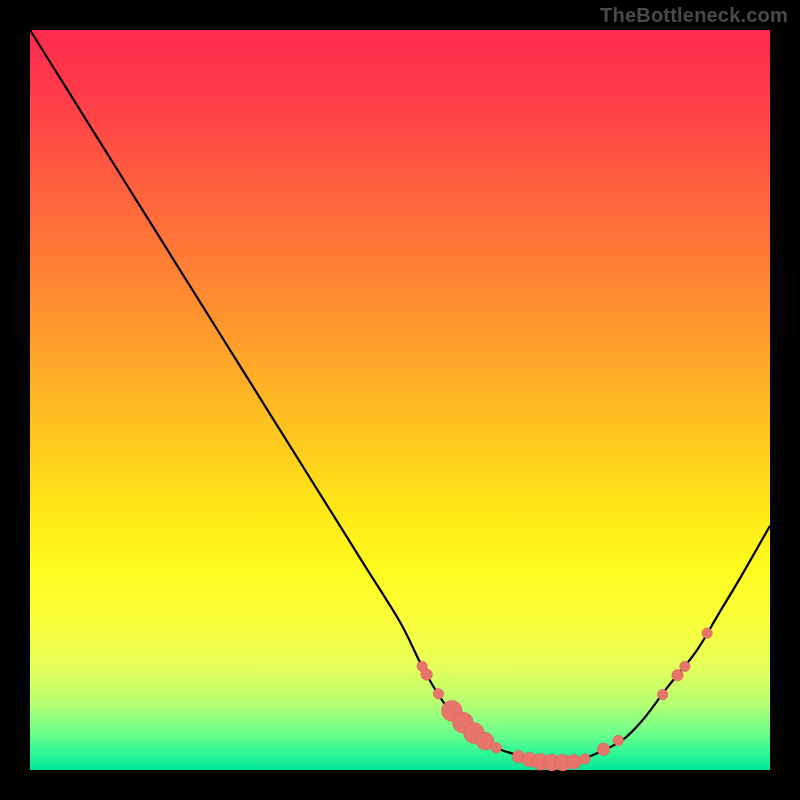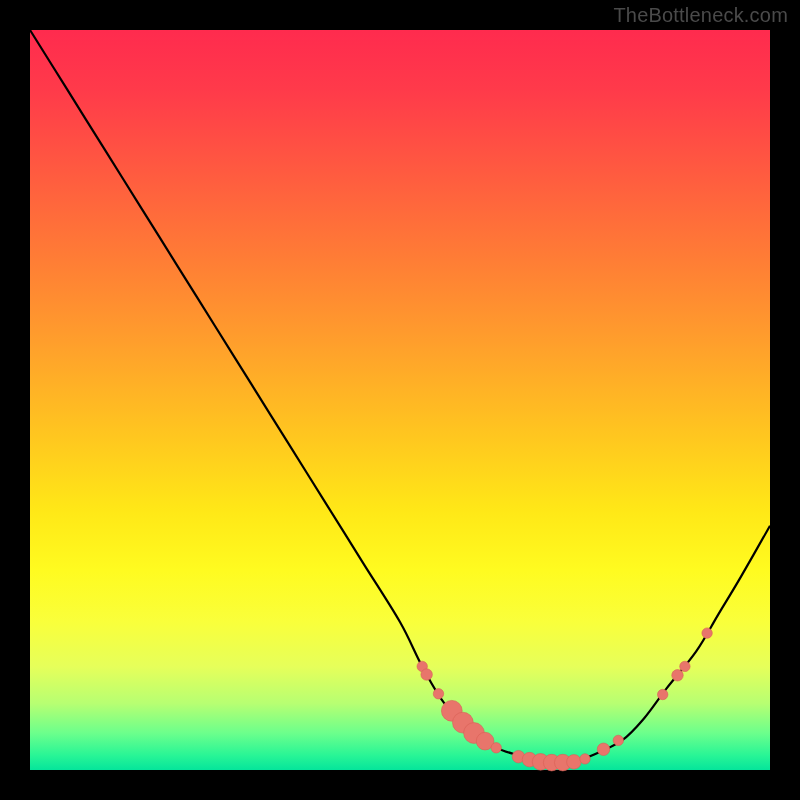--- a/index.html
+++ b/index.html
@@ -1,18 +1,18 @@
 <!DOCTYPE html>
 <html><head>
 <meta charset="utf-8">
 <style>
   * { margin: 0; padding: 0; box-sizing: border-box; }
   html, body { width: 800px; height: 800px; background: #000; overflow: hidden; }
   .container { position: relative; width: 800px; height: 800px; }
-  .watermark { position: absolute; top: 4px; right: 12px; font-family: Arial, sans-serif; font-size: 20px; font-weight: normal; color: #4a4a4a; letter-spacing: 0.2px; }
+  .watermark { position: absolute; top: 4px; right: 12px; font-family: Arial, sans-serif; font-size: 20px; font-weight: bold; color: #4a4a4a; letter-spacing: 0.2px; }
   .plot-area { position: absolute; left: 30px; top: 30px; width: 740px; height: 740px; }
   .gradient-bg { position: absolute; inset: 0; background: linear-gradient(to bottom,
       #ff2b4e 0%,
       #ff3a4a 8%,
       #ff5741 18%,
       #ff7a36 30%,
       #ff9e2c 42%,
       #ffc71f 55%,
       #ffe817 65%,
       #fffb20 73%,

